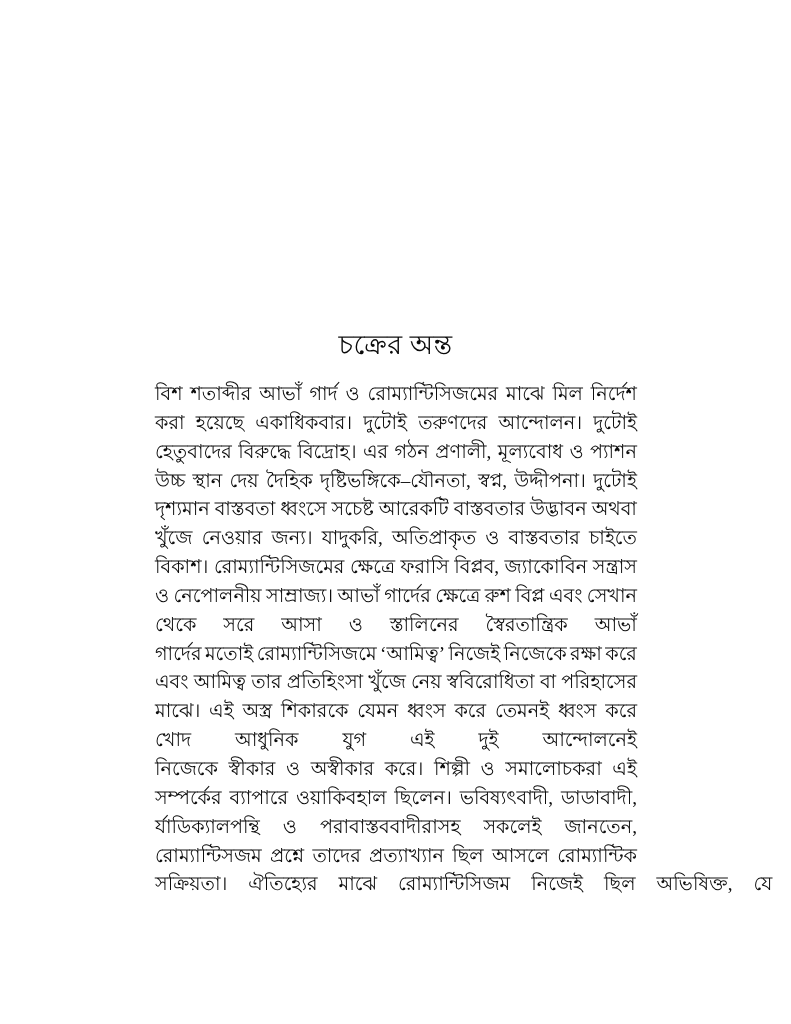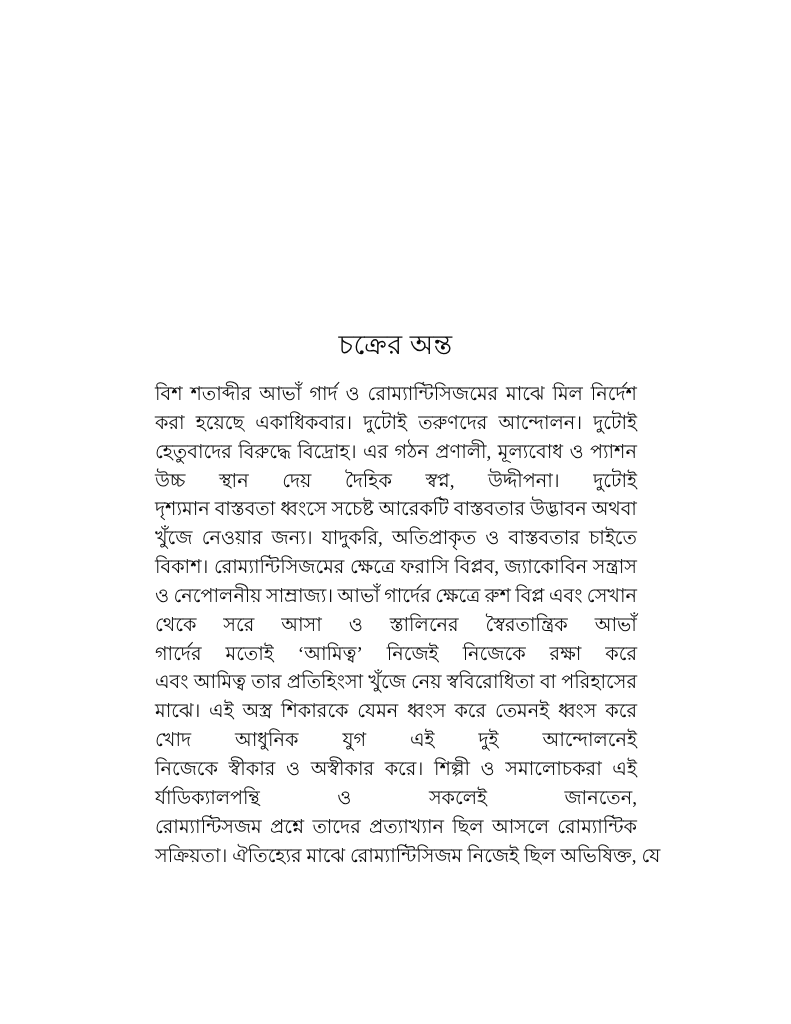--- a/index.html
+++ b/index.html
@@ -62,20 +62,21 @@
     font-size: 19.2px;
     line-height: 28.85px;
     color: #0d0d0d;
     white-space: nowrap;
     overflow: visible;
   }
 
   
   .body-line.last-line {
     justify-content: flex-start;
+    gap: 16px;
   }
   .body-line.last-line .word {
     margin-right: 5px;
   }
 
   .word {
     display: inline-block;
     white-space: pre;
   }
 </style>
@@ -116,20 +117,21 @@
         <span class="word">প্রণালী,</span>
         <span class="word">মূল্যবোধ</span>
         <span class="word">ও</span>
         <span class="word">প্যাশন</span>
       </div>
       <div class="body-line">
         <span class="word">উচ্চ</span>
         <span class="word">স্থান</span>
         <span class="word">দেয়</span>
         <span class="word">দৈহিক</span>
+        <span class="word">দৃষ্টিভঙ্গিকে–যৌনতা,</span>
         <span class="word">স্বপ্ন,</span>
         <span class="word">উদ্দীপনা।</span>
         <span class="word">দুটোই</span>
       </div>
       <div class="body-line">
         <span class="word">দৃশ্যমান</span>
         <span class="word">বাস্তবতা</span>
         <span class="word">ধ্বংসে</span>
         <span class="word">সচেষ্ট</span>
         <span class="word">আরেকটি</span>
@@ -173,20 +175,21 @@
         <span class="word">সরে</span>
         <span class="word">আসা</span>
         <span class="word">ও</span>
         <span class="word">স্তালিনের</span>
         <span class="word">স্বৈরতান্ত্রিক</span>
         <span class="word">আভাঁ</span>
       </div>
       <div class="body-line">
         <span class="word">গার্দের</span>
         <span class="word">মতোই</span>
+        <span class="word">রোম্যান্টিসিজমে</span>
         <span class="word">‘আমিত্ব’</span>
         <span class="word">নিজেই</span>
         <span class="word">নিজেকে</span>
         <span class="word">রক্ষা</span>
         <span class="word">করে</span>
       </div>
       <div class="body-line">
         <span class="word">এবং</span>
         <span class="word">আমিত্ব</span>
         <span class="word">তার</span>
@@ -222,22 +225,31 @@
         <span class="word">স্বীকার</span>
         <span class="word">ও</span>
         <span class="word">অস্বীকার</span>
         <span class="word">করে।</span>
         <span class="word">শিল্পী</span>
         <span class="word">ও</span>
         <span class="word">সমালোচকরা</span>
         <span class="word">এই</span>
       </div>
       <div class="body-line">
+        <span class="word">সম্পর্কের</span>
+        <span class="word">ব্যাপারে</span>
+        <span class="word">ওয়াকিবহাল</span>
+        <span class="word">ছিলেন।</span>
+        <span class="word">ভবিষ্যৎবাদী,</span>
+        <span class="word">ডাডাবাদী,</span>
+      </div>
+      <div class="body-line">
         <span class="word">র্যাডিক্যালপন্থি</span>
         <span class="word">ও</span>
+        <span class="word">পরাবাস্তববাদীরাসহ</span>
         <span class="word">সকলেই</span>
         <span class="word">জানতেন,</span>
       </div>
       <div class="body-line">
         <span class="word">রোম্যান্টিসজম</span>
         <span class="word">প্রশ্নে</span>
         <span class="word">তাদের</span>
         <span class="word">প্রত্যাখ্যান</span>
         <span class="word">ছিল</span>
         <span class="word">আসলে</span>

